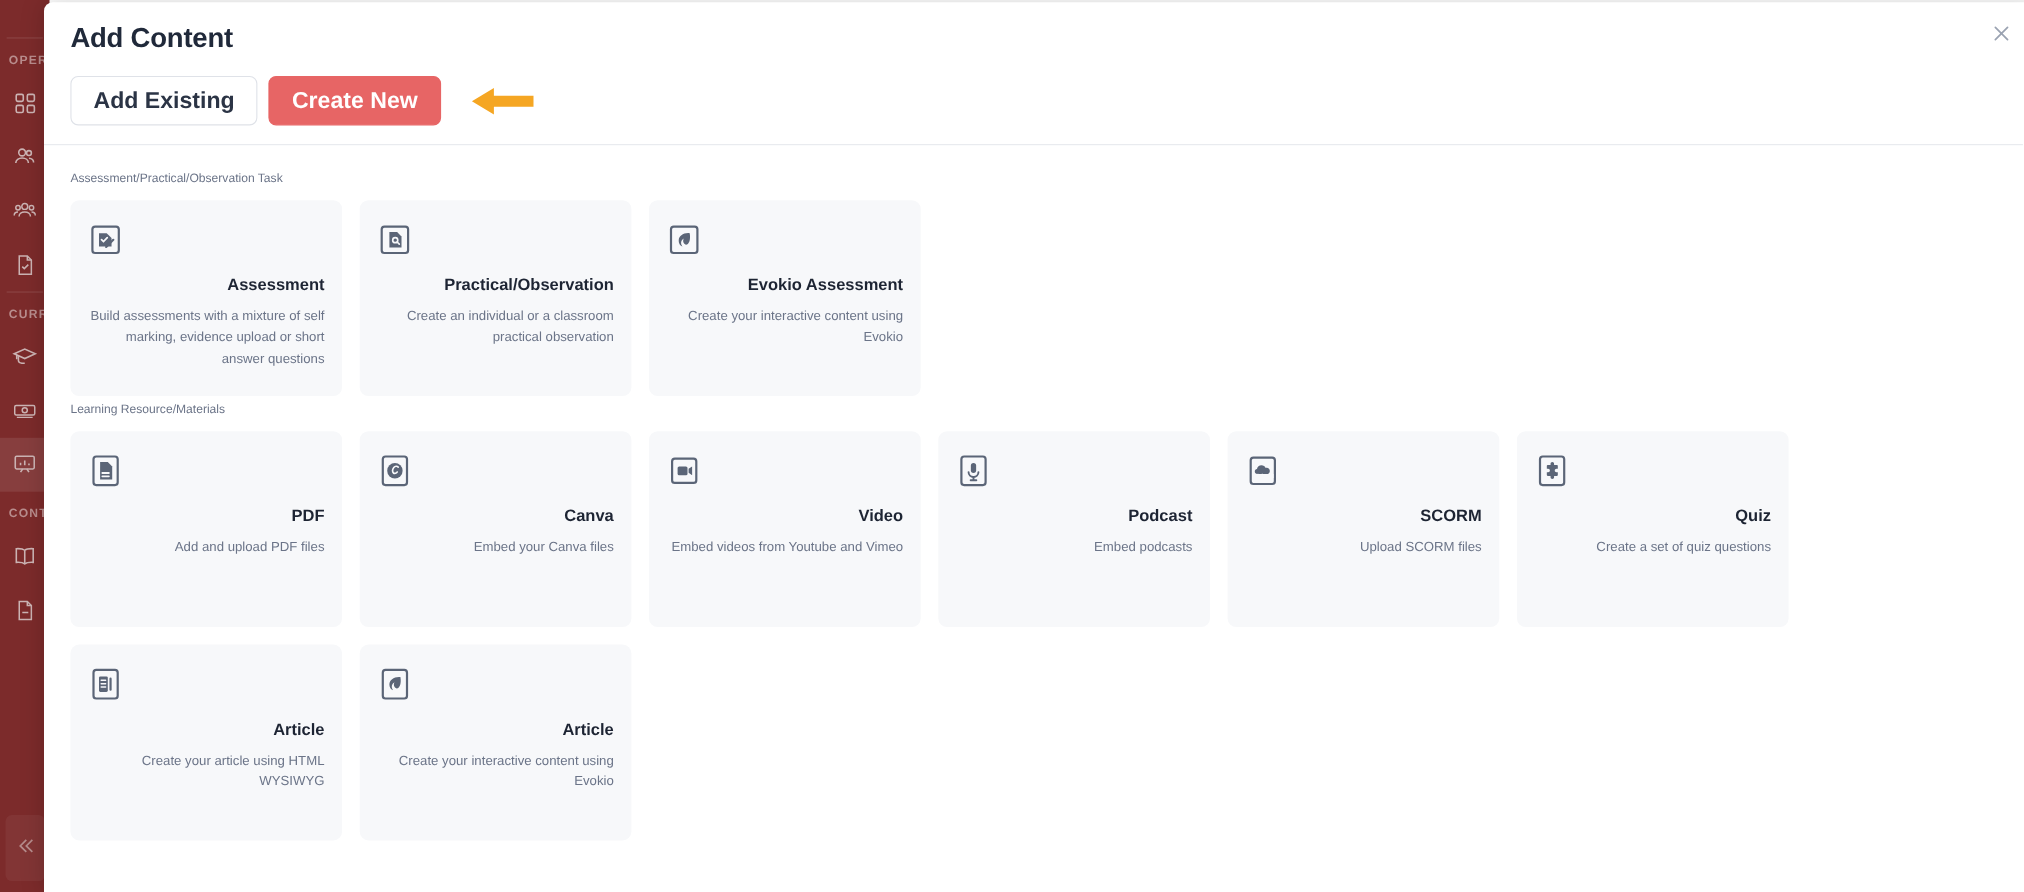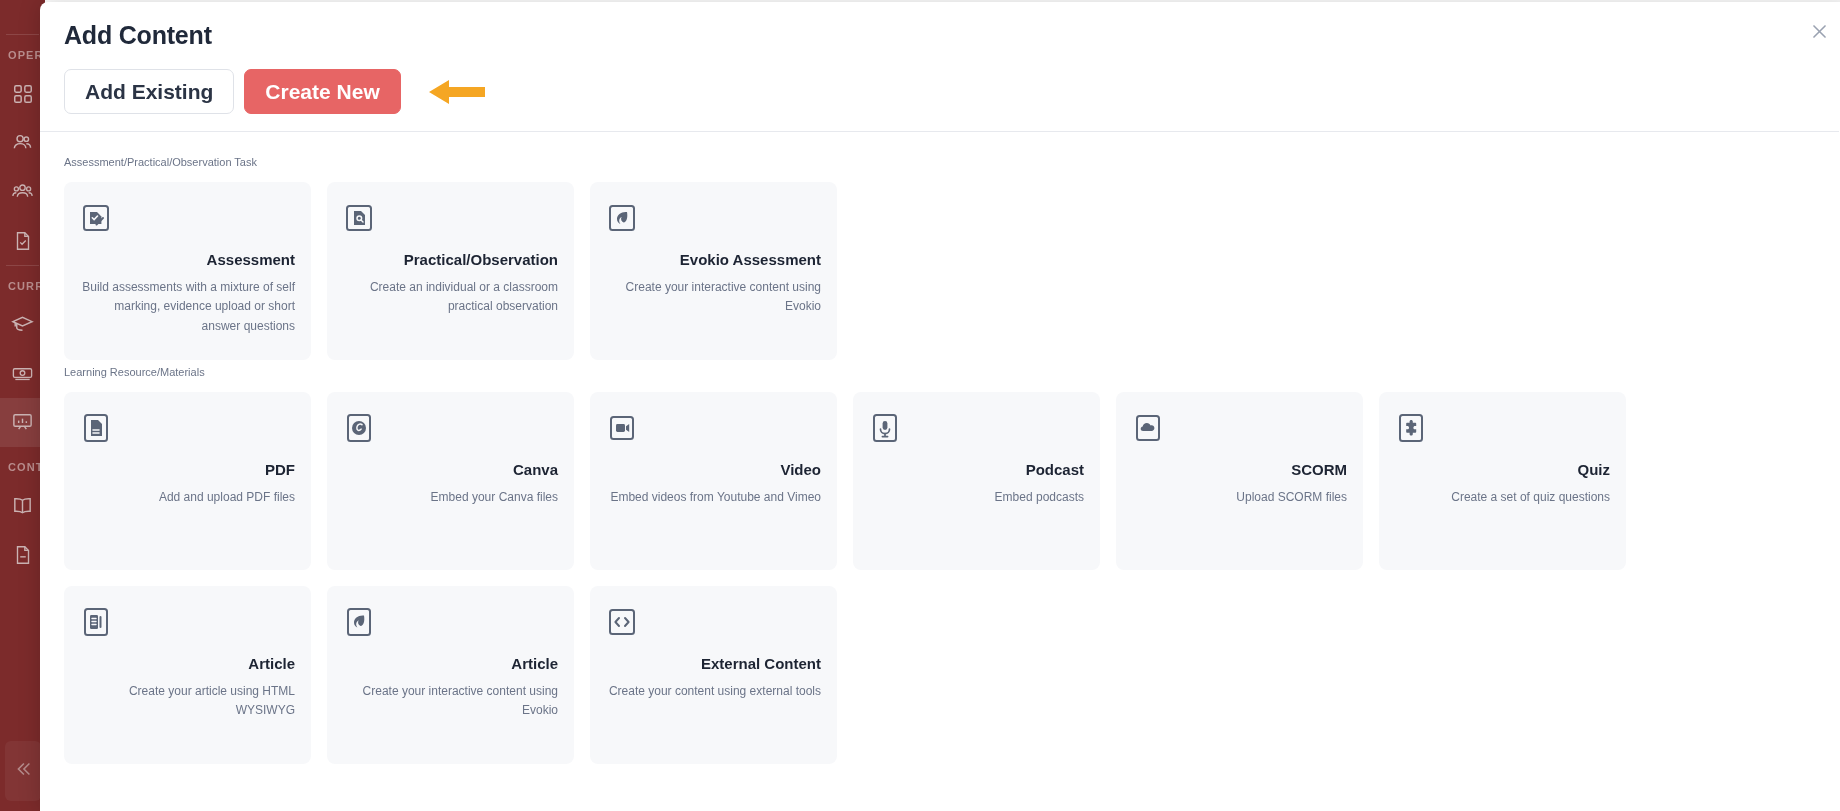--- a/index.html
+++ b/index.html
@@ -406,30 +406,20 @@
           <div class="card-icon">
             <svg width="32" height="32" viewBox="0 0 32 32" fill="none" stroke="#5b6577" stroke-width="2">
               <rect x="5" y="3" width="22" height="26" rx="2.5"></rect>
               <path d="M21 9.5c-5.5-.6-10 2.4-10 7 0 2.4 1.4 4.2 3.4 5-2-2.6-1.4-5.6 1.2-7.2-1.2 2.6-.3 4.7 2 5.6 3-.1 4.4-5 3.4-10.4z" fill="#5b6577" stroke="none"></path>
             </svg>
           </div>
           <div class="card-title">Article</div>
           <div class="card-desc">Create your interactive content using Evokio</div>
         </div>
 
-        <div class="card">
-          <div class="card-icon">
-            <svg width="32" height="32" viewBox="0 0 32 32" fill="none" stroke="#5b6577" stroke-width="2">
-              <rect x="4" y="4" width="24" height="24" rx="2.5"></rect>
-              <path d="M13 12l-3.6 4 3.6 4M19 12l3.6 4-3.6 4" stroke-linecap="round" stroke-linejoin="round"></path>
-            </svg>
-          </div>
-          <div class="card-title">External Content</div>
-          <div class="card-desc">Create your content using external tools</div>
-        </div>
       </div>
     </div>
 
     <div id="vscrollbar">
       <div id="vscroll-thumb"></div>
     </div>
   </div>
 </div>
 
 </body></html>

